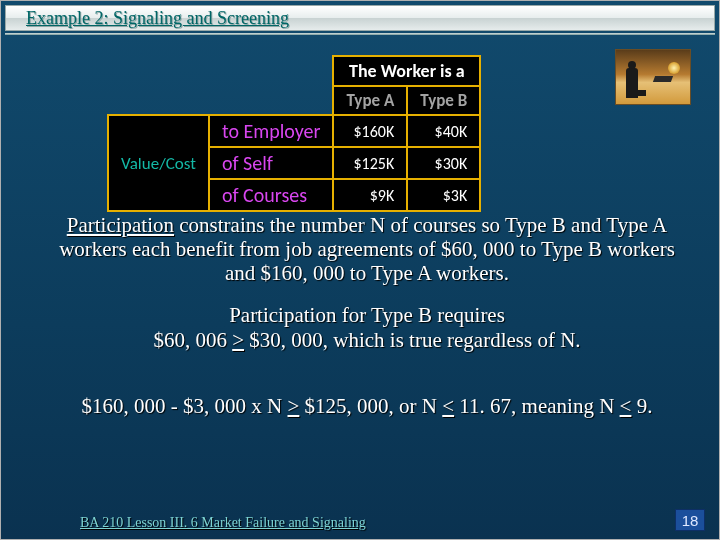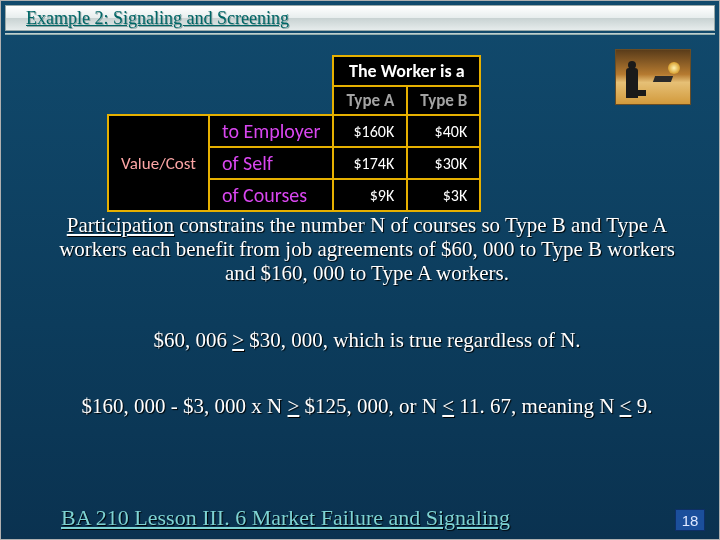--- a/index.html
+++ b/index.html
@@ -58,37 +58,37 @@
   .tbl .hdr-sub {
     background: #000; color: #a3a3a3; text-align: right; font-size: 17px;
   }
   .tbl .row-lbl {
     background: #000; color: #d946ef; font-size: 20px;
   }
   .tbl .val {
     background: #000; color: #fff; font-size: 16px; text-align: right;
   }
   .tbl .vc {
-    background: #000; color: #fca5a5; font-size: 17px; text-align:center;
+    background: #000; color: #14b8a6; font-size: 17px; text-align:center;
   }
   .body-text {
     position: absolute; left: 42px; right: 28px; top: 212px;
     color: #fff;
     font-size: 21px;
     line-height: 1.15;
     text-shadow: 1px 1px 1px #000;
   }
   .body-text p { margin-bottom: 18px; text-align: center; }
   .u { text-decoration: underline; }
   .footer {
     position: absolute; left: 0; right: 0; bottom: 0; height: 34px;
   }
   .footer .course {
-    position: absolute; left: 60px; bottom: 8px;
-    color: #7dd3d3; font-size: 22px; text-decoration: underline;
+    position: absolute; left: 79px; bottom: 8px;
+    color: #7dd3d3; font-size: 14px; text-decoration: underline;
     text-shadow: 1px 1px 1px #000;
   }
   .footer .pg {
     position: absolute; right: 14px; bottom: 8px;
     width: 30px; height: 22px; line-height: 22px; text-align: center;
     color: #dfe8ff; background: #1b4f9c; border: 1px solid #0d2f66;
     font-family: Arial, sans-serif; font-size: 15px;
   }
 </style>
 </head>
@@ -122,37 +122,37 @@
       <th class="hdr-sub">Type B</th>
     </tr>
     <tr>
       <td class="vc" rowspan="3">Value/Cost</td>
       <td class="row-lbl">to Employer</td>
       <td class="val">$160K</td>
       <td class="val">$40K</td>
     </tr>
     <tr>
       <td class="row-lbl">of Self</td>
-      <td class="val">$174K</td>
+      <td class="val">$125K</td>
       <td class="val">$30K</td>
     </tr>
     <tr>
       <td class="row-lbl">of Courses</td>
       <td class="val">$9K</td>
       <td class="val">$3K</td>
     </tr>
   </tbody>
     </table>
 
   <div class="body-text">
     <p>
       <span class="u">Participation</span><span> constrains the number N of courses so Type B and Type A workers each benefit from job agreements of $60, 000 to Type B workers and $160, 000 to Type A workers.</span>
     </p>
     <p>
-      <br>
+      <span>Participation for Type B requires</span><br>
       <span>$60, 006 </span><span class="u">&gt;</span><span> $30, 000, which is true regardless of N.</span>
     </p>
     <p>
       <br>
       <span>$160, 000 - $3, 000 x N </span><span class="u">&gt;</span><span> $125, 000, or N </span><span class="u">&lt;</span><span> 11. 67, meaning N </span><span class="u">&lt;</span><span> 9.</span>
     </p>
   </div>
 
   <div class="footer">
     <span class="course">BA 210  Lesson III. 6 Market Failure and Signaling</span>

